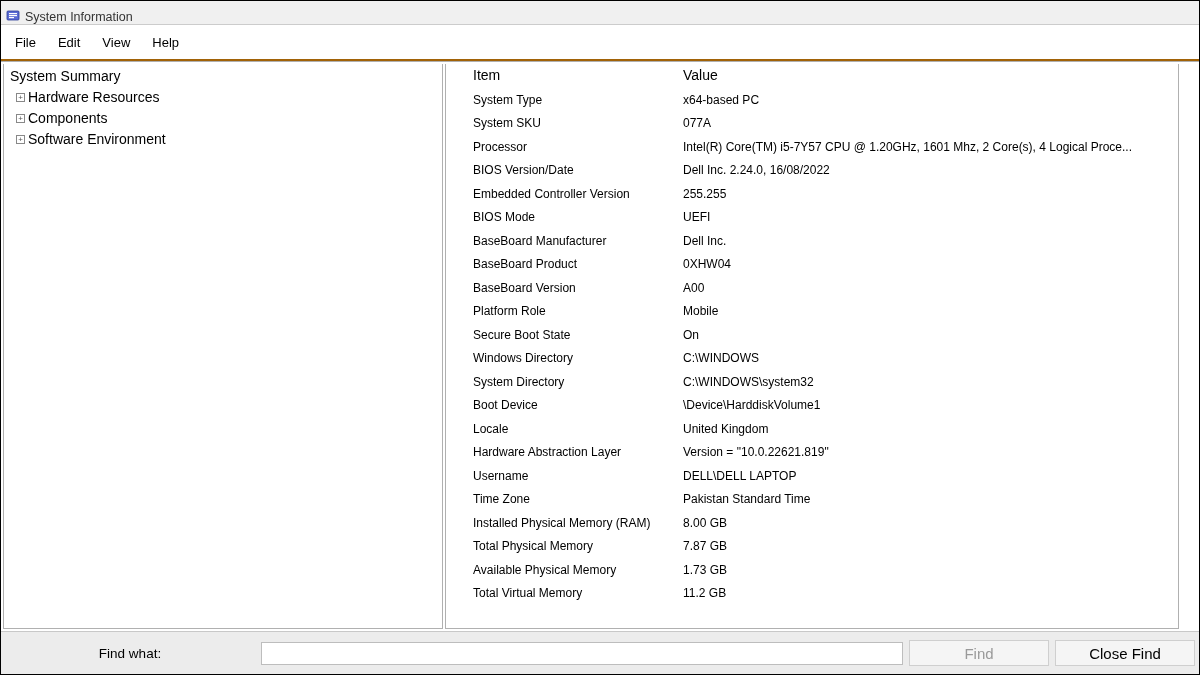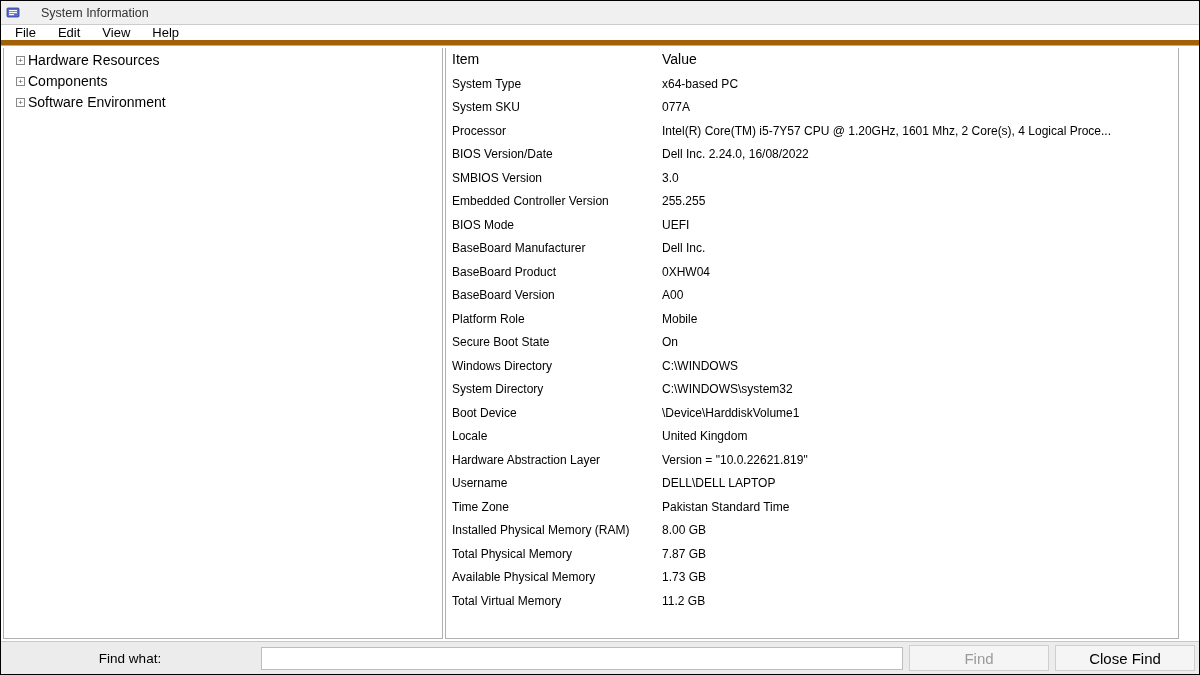--- a/index.html
+++ b/index.html
@@ -12,41 +12,41 @@
       height: 675px;
       border: 1px solid #000;
       display: flex;
       flex-direction: column;
       overflow: hidden;
     }
     .titlebar {
       background: #f0f0f0;
       height: 24px;
       display: flex;
-      align-items: center;
+      align-items: flex-end;
       padding: 0 4px;
       border-bottom: 1px solid #ccc;
-      gap: 20px;
+      gap: 4px;
     }
     .titlebar .icon {
       width: 16px; height: 16px;
       display: inline-flex; align-items: center; justify-content: center;
     }
     .titlebar .title {
       font-size: 12.5px;
       color: #333;
     }
     .menubar {
-      height: 20px;
+      height: 36px;
       display: flex;
       align-items: center;
       padding: 0 4px;
       gap: 2px;
       background: #fff;
-      border-bottom: 5px solid #a16207;
+      border-bottom: 2px solid #a16207;
     }
     .menubar .menu-item {
       padding: 3px 10px;
       font-size: 13px;
       cursor: default;
     }
 
     .panes {
       flex: 1;
       display: flex;
@@ -88,20 +88,21 @@
       color: #555;
       flex-shrink: 0;
     }
 
     .detail-pane {
       flex: 1;
       border: 1px solid #b0b0b0;
       border-top: none;
       margin: 2px 20px 2px 0;
       overflow: auto;
+      padding-left: 21px;
     }
     .detail-table {
       width: 100%;
       border-collapse: collapse;
     }
     .detail-table th, .detail-table td {
       text-align: left;
       font-weight: normal;
       font-size: 12px;
       padding: 3px 6px;
@@ -113,21 +114,21 @@
       padding-bottom: 4px;
     }
     .detail-table .col-item { width: 210px; }
     .detail-table td.val {
       overflow: hidden;
       text-overflow: ellipsis;
       max-width: 490px;
     }
 
     .findbar {
-      height: 33px;
+      height: 43px;
       background: #ececec;
       border-top: 1px solid #c8c8c8;
       display: flex;
       align-items: center;
       padding: 0 4px;
       gap: 6px;
       font-size: 13.5px;
     }
     .findbar .find-label {
       width: 250px;
@@ -172,20 +173,23 @@
 <div class="menubar">
   <span class="menu-item">File</span>
   <span class="menu-item">Edit</span>
   <span class="menu-item">View</span>
   <span class="menu-item">Help</span>
 </div>
 
 <div class="panes">
 
   <div class="tree-pane">
+    <div class="tree-root">
+      <span class="root-label">System Summary</span>
+    </div>
     <div class="tree-children" id="tree-children">
         <div class="tree-node">
           <span class="expander">+</span>
           <span>Hardware Resources</span>
         </div>
         <div class="tree-node">
           <span class="expander">+</span>
           <span>Components</span>
         </div>
         <div class="tree-node">
@@ -214,24 +218,20 @@
           </tr>
           <tr>
             <td class="col-item">Processor</td>
             <td class="val">Intel(R) Core(TM) i5-7Y57 CPU @ 1.20GHz, 1601 Mhz, 2 Core(s), 4 Logical Proce...</td>
           </tr>
           <tr>
             <td class="col-item">BIOS Version/Date</td>
             <td class="val">Dell Inc. 2.24.0, 16/08/2022</td>
           </tr>
           <tr>
-            <td class="col-item">SMBIOS Version</td>
-            <td class="val">3.0</td>
-          </tr>
-          <tr>
             <td class="col-item">Embedded Controller Version</td>
             <td class="val">255.255</td>
           </tr>
           <tr>
             <td class="col-item">BIOS Mode</td>
             <td class="val">UEFI</td>
           </tr>
           <tr>
             <td class="col-item">BaseBoard Manufacturer</td>
             <td class="val">Dell Inc.</td>

